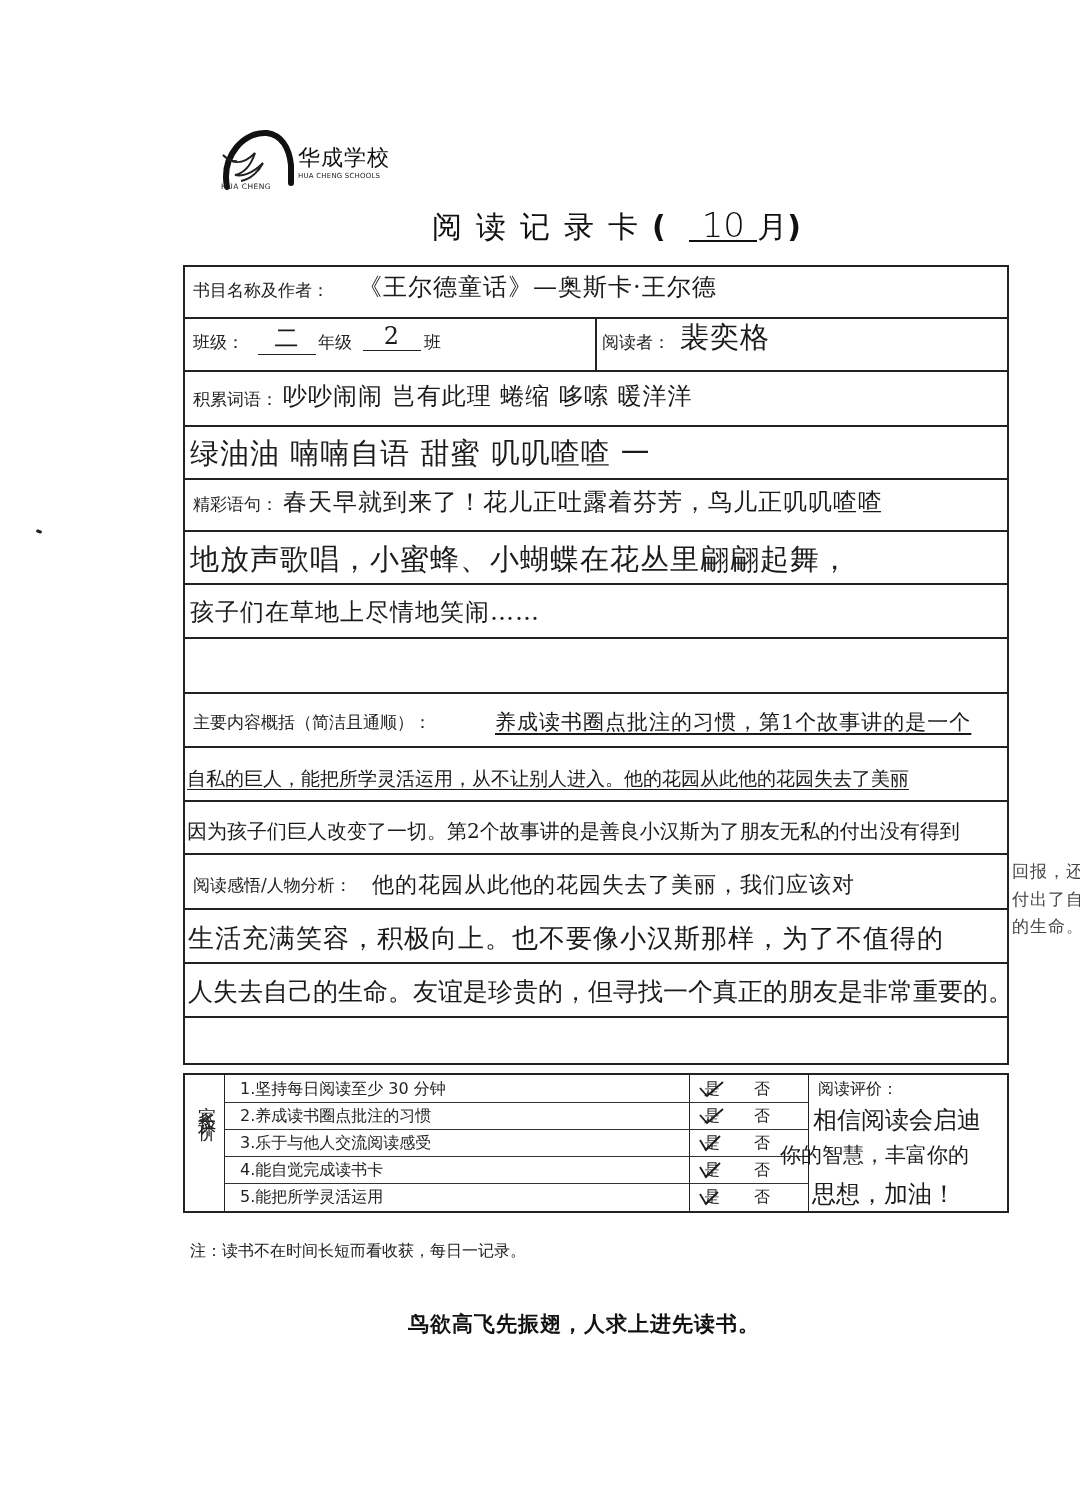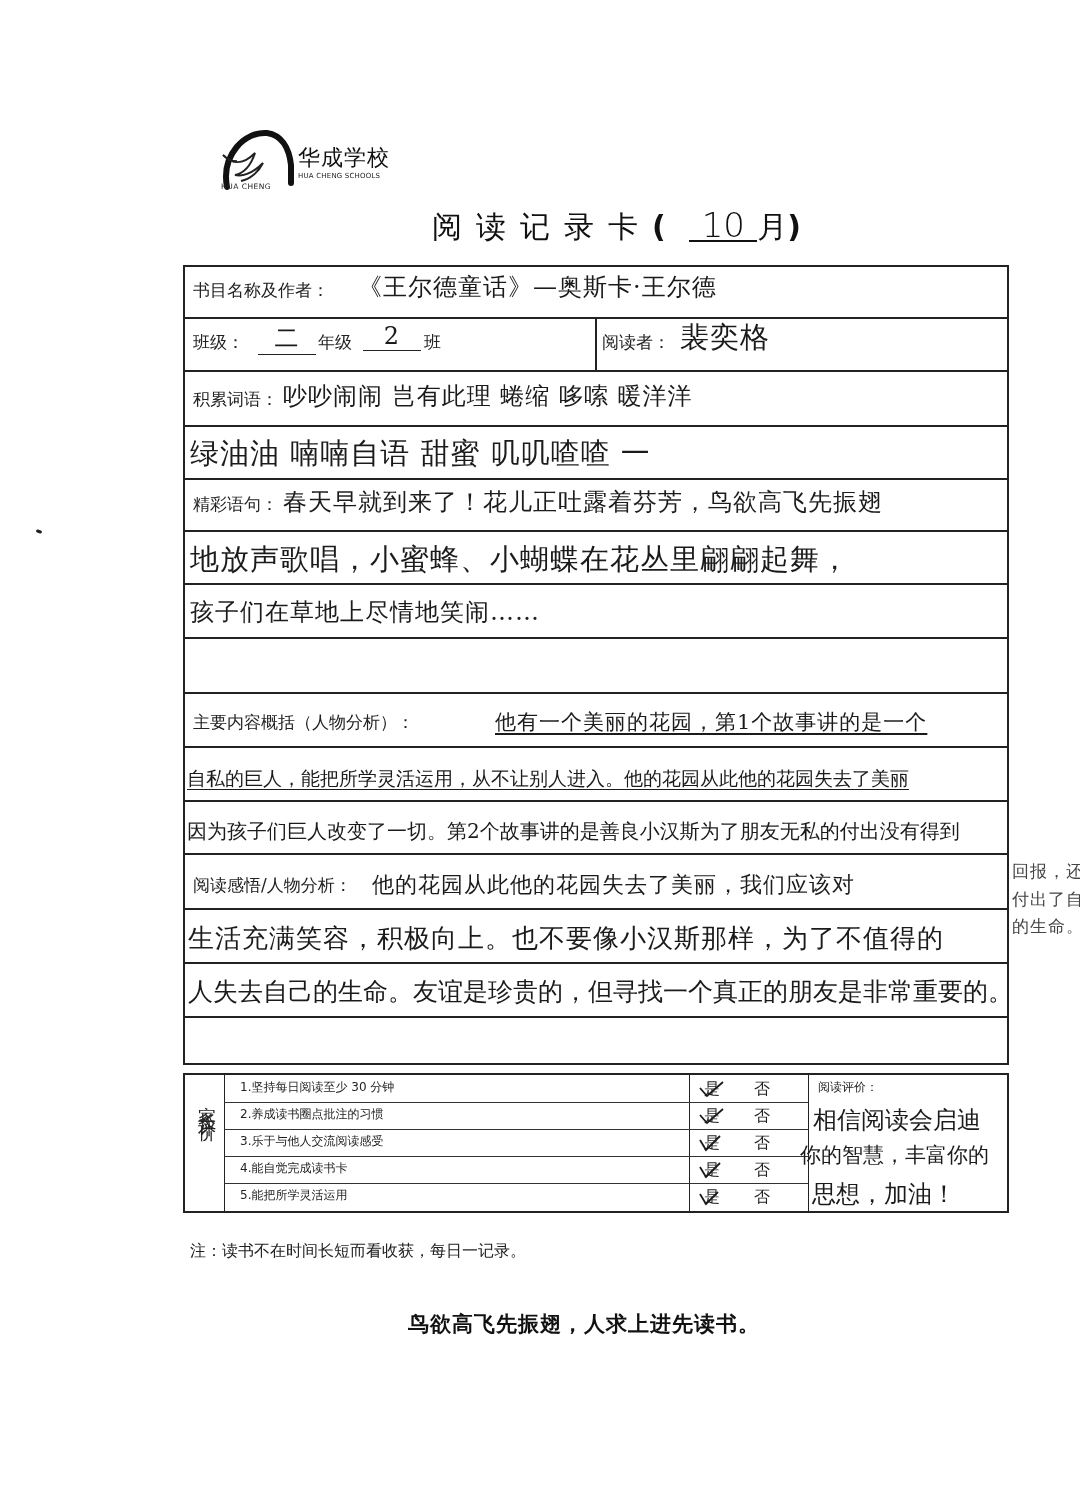--- a/index.html
+++ b/index.html
@@ -27,21 +27,21 @@
   .lbl { position: absolute; font-size: 17px; color: #222; white-space: nowrap; }
   .hw { position: absolute; font-family: "DejaVu Serif", "Liberation Serif", serif; font-size: 29px; color: #1b1b1b; white-space: nowrap; letter-spacing: 1px; text-align: center; }
   .hw.sm { font-size: 24px; }
   .hw.xs { font-size: 17px; color: #444; }
   .uline { text-decoration: underline; text-underline-offset: 4px; }
   .blank-u { display:inline-block; border-bottom: 1.5px solid #222; text-align: center; }
   
   .ptable { left: 183px; top: 1073px; width: 826px; height: 140px; border: 2px solid #222; box-sizing: border-box; }
   .prow-line { position: absolute; height: 0; border-top: 1.5px solid #333; }
   .pvert { position: absolute; writing-mode: vertical-rl; font-size: 18px; letter-spacing: 6px; color: #222; }
-  .ptext { position: absolute; font-size: 12px; color: #222; white-space: nowrap; }
+  .ptext { position: absolute; font-size: 16px; color: #222; white-space: nowrap; }
   .yn { position: absolute; font-size: 16px; color: #222; }
   .check { position: absolute; width: 26px; height: 18px; }
   .note { left: 190px; top: 1241px; font-size: 16px; color: #222; }
   .motto { left: 376px; top: 1310px; font-size: 21px; font-weight: bold; color: #111; letter-spacing: 1px; margin-left: 32px; }
   .speck { position: absolute; left: 36px; top: 530px; width: 6px; height: 3px; background: #222; transform: rotate(20deg); border-radius: 2px; }
 </style>
 </head>
 <body>
 
 <div class="abs logo">
@@ -89,26 +89,26 @@
 <div class="hw sm blank-u" style="left:363px; top:322px; width:58px">2</div>
 <div class="lbl" style="left:424px; top:331px">班</div>
 <div class="lbl" style="left:602px; top:331px">阅读者：</div>
 <div class="hw" style="left:680px; top:318px">裴奕格</div>
 
 <div class="lbl" style="left:193px; top:388px">积累词语：</div>
 <div class="hw sm" style="left:283px; top:380px">吵吵闹闹  岂有此理  蜷缩  哆嗦  暖洋洋</div>
 <div class="hw" style="left:190px; top:434px">绿油油  喃喃自语  甜蜜  叽叽喳喳  一</div>
 
 <div class="lbl" style="left:193px; top:493px">精彩语句：</div>
-<div class="hw sm" style="left:283px; top:486px">春天早就到来了！花儿正吐露着芬芳，鸟欲高飞先振翅</div>
+<div class="hw sm" style="left:283px; top:486px">春天早就到来了！花儿正吐露着芬芳，鸟儿正叽叽喳喳</div>
 <div class="hw" style="left:190px; top:540px">地放声歌唱，小蜜蜂、小蝴蝶在花丛里翩翩起舞，</div>
 <div class="hw sm" style="left:190px; top:596px">孩子们在草地上尽情地笑闹……</div>
 
-<div class="lbl" style="left:193px; top:711px">主要内容概括（人物分析）：</div>
-<div class="hw sm uline" style="left:495px; top:708px; font-size:21px">他有一个美丽的花园，第1个故事讲的是一个</div>
+<div class="lbl" style="left:193px; top:711px">主要内容概括（简洁且通顺）：</div>
+<div class="hw sm uline" style="left:495px; top:708px; font-size:21px">养成读书圈点批注的习惯，第1个故事讲的是一个</div>
 <div class="hw sm uline" style="left:187px; top:766px; font-size:19px; letter-spacing:0">自私的巨人，能把所学灵活运用，从不让别人进入。他的花园从此他的花园失去了美丽</div>
 <div class="hw sm" style="left:187px; top:818px; font-size:20px; letter-spacing:0">因为孩子们巨人改变了一切。第2个故事讲的是善良小汉斯为了朋友无私的付出没有得到</div>
 <div class="hw xs" style="left:1012px; top:860px">回报，还</div>
 <div class="hw xs" style="left:1012px; top:888px">付出了自己</div>
 <div class="hw xs" style="left:1012px; top:915px">的生命。</div>
 
 <div class="lbl" style="left:193px; top:874px">阅读感悟/人物分析：</div>
 <div class="hw sm" style="left:372px; top:870px; font-size:22px">他的花园从此他的花园失去了美丽，我们应该对</div>
 <div class="hw" style="left:188px; top:921px; font-size:26px">生活充满笑容，积极向上。也不要像小汉斯那样，为了不值得的</div>
 <div class="hw" style="left:188px; top:975px; font-size:25px; letter-spacing:0">人失去自己的生命。友谊是珍贵的，但寻找一个真正的朋友是非常重要的。</div>
@@ -152,17 +152,17 @@
   </svg>
 <svg class="check" style="left:698px; top:1161px" viewBox="0 0 26 18">
     <path d="M2 6 L8 16 L22 2" fill="none" stroke="#1b1b1b" stroke-width="1.8"></path>
   </svg>
 <svg class="check" style="left:698px; top:1188px" viewBox="0 0 26 18">
     <path d="M2 6 L8 16 L20 4" fill="none" stroke="#1b1b1b" stroke-width="1.8"></path>
   </svg>
 
 <div class="ptext" style="left:818px; top:1079px">阅读评价：</div>
 <div class="hw" style="left:813px; top:1104px; font-size:24px; letter-spacing:0">相信阅读会启迪</div>
-<div class="hw" style="left:800px; top:1141px; font-size:21px; letter-spacing:0">你的智慧，丰富你的</div>
+<div class="hw" style="left:780px; top:1141px; font-size:21px; letter-spacing:0">你的智慧，丰富你的</div>
 <div class="hw" style="left:812px; top:1178px; font-size:24px; letter-spacing:0">思想，加油！</div>
 
 <div class="abs note">注：读书不在时间长短而看收获，每日一记录。</div>
 <div class="abs motto">鸟欲高飞先振翅，人求上进先读书。</div>
 
 </body></html>

